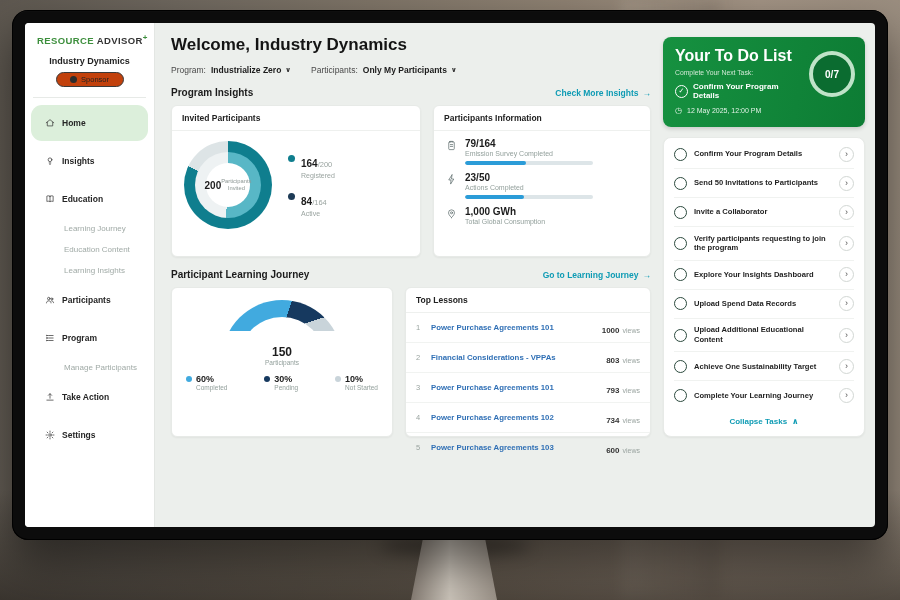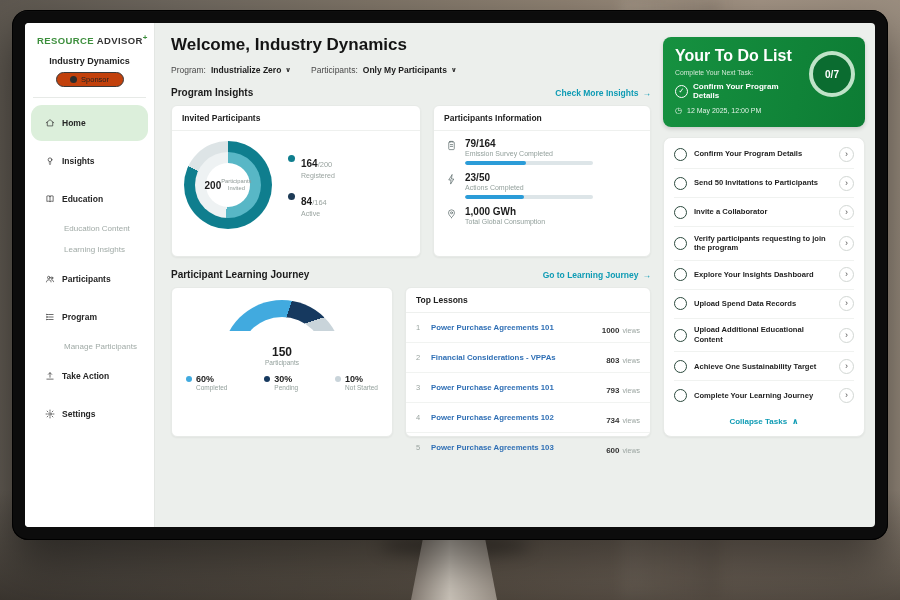--- a/index.html
+++ b/index.html
@@ -165,20 +165,23 @@
       </div>
       <div class="nav-item">
         <span class="nav-icon">
               <svg viewBox="0 0 24 24">
                 <path d="M12 5.5C10 4 7 4 4.5 5v13C7 17 10 17 12 18.5c2-1.5 5-1.5 7.5-.5V5C17 4 14 4 12 5.5zM12 5.5v13"></path>
               </svg>
             </span>
         <span class="nav-label">Education</span>
       </div>
       <div class="nav-item sub">
+        <span class="nav-label">Learning Journey</span>
+      </div>
+      <div class="nav-item sub">
         <span class="nav-label">Education Content</span>
       </div>
       <div class="nav-item sub">
         <span class="nav-label">Learning Insights</span>
       </div>
       <div class="nav-item">
         <span class="nav-icon">
               <svg viewBox="0 0 24 24">
                 <circle cx="9" cy="8.5" r="3"></circle>
                 <path d="M3.5 19c0-3 2.5-5 5.5-5s5.5 2 5.5 5"></path>

